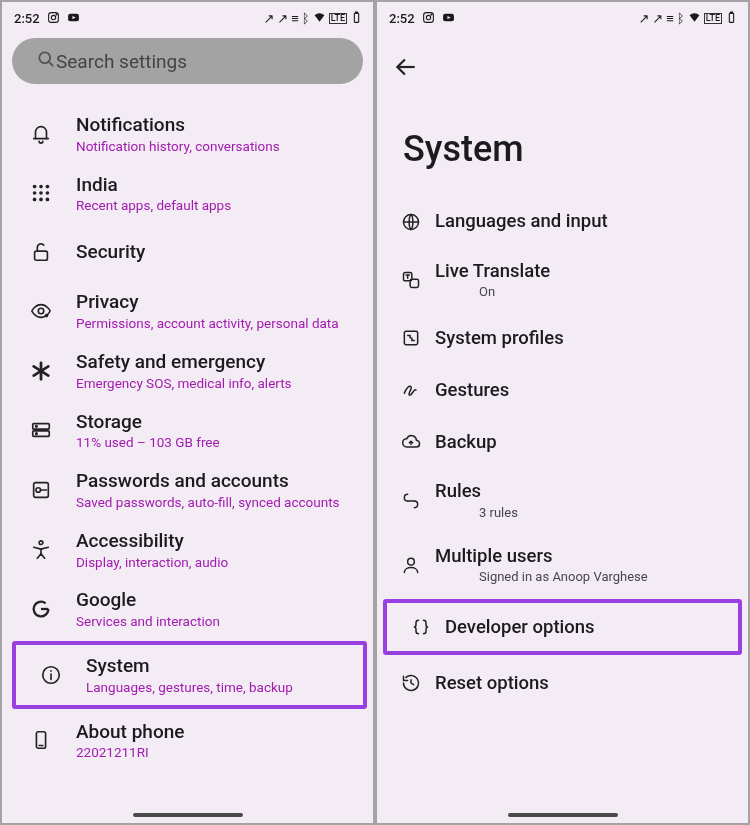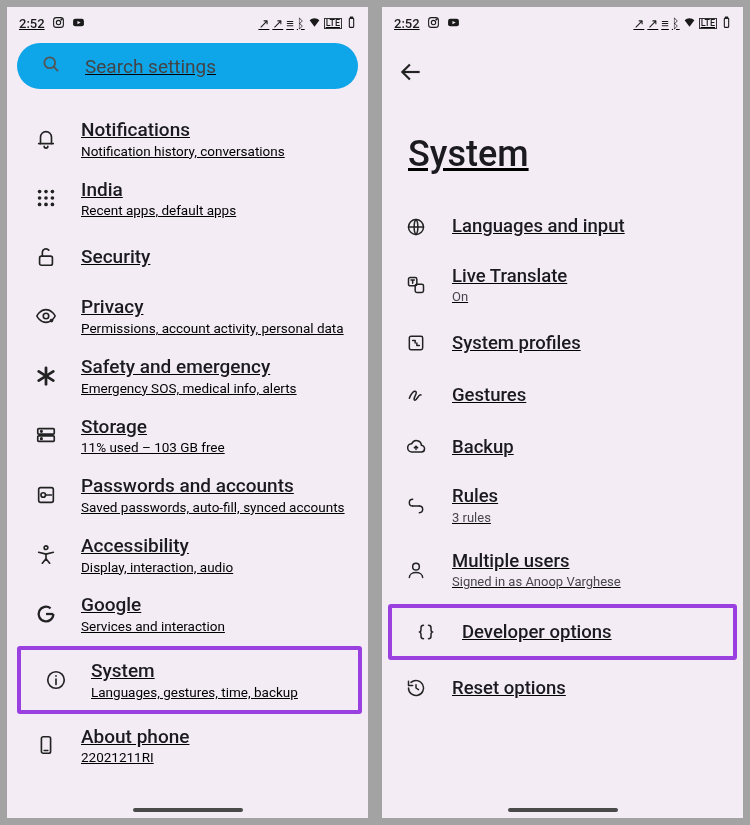--- a/index.html
+++ b/index.html
@@ -7,49 +7,48 @@
     background: #f3ecf5;
     font-family: -apple-system, Roboto, "Segoe UI", Arial, sans-serif;
     width: 750px;
     height: 825px;
     display: flex;
     overflow: hidden;
   }
   .phone {
     width: 375px;
     height: 825px;
-    border: 7px solid #a3a3a3;
+    border: 2px solid #a3a3a3;
     background: #f3ecf5;
     position: relative;
     overflow: hidden;
-    text-decoration: underline;
   }
   .status-bar {
     height: 28px;
     display: flex;
     justify-content: space-between;
     align-items: center;
     padding: 4px 10px 0 12px;
     font-size: 13px;
     font-weight: 500;
     color: #1a1a1a;
   }
   .status-left { display: flex; align-items: center; gap: 7px; }
   .status-right { display: flex; align-items: center; gap: 3px; }
   .status-icon { font-size: 13px; line-height: 1; }
   .status-svg { width: 13px; height: 13px; color:#1a1a1a; }
   .search-bar {
     margin: 8px 10px 10px 10px;
     height: 46px;
-    background: #0ea5e9;
+    background: #a3a3a3;
     border-radius: 26px;
     display: flex;
     align-items: center;
     padding-left: 24px;
-    gap: 24px;
+    gap: 0;
     color: #444;
     font-size: 19px;
   }
   .search-bar .search-icon { color: #555; }
   .settings-list { padding: 10px 0 0 4px; }
   .setting-row {
     display: flex;
     align-items: center;
     padding: 9px 16px 9px 22px;
     gap: 22px;
@@ -66,21 +65,21 @@
   }
   .setting-row .icon-slot svg { width: 22px; height: 22px; }
   .setting-texts .title {
     font-size: 19px;
     color: #1b1b1f;
     font-weight: 500;
     line-height: 1.25;
   }
   .setting-texts .sub {
     font-size: 13.5px;
-    color: #000000;
+    color: #a21caf;
     line-height: 1.25;
     margin-top: 1px;
   }
   .highlight {
     border: 4px solid #9a3fe0;
     border-radius: 3px;
     margin: 2px 6px;
   }
   .nav-bar {
     position: absolute;
@@ -103,41 +102,42 @@
     font-size: 36px;
     font-weight: 500;
     color: #1b1b1f;
     padding: 44px 0 20px 26px;
   }
   .system-list { padding: 6px 0 0 0; }
   .sys-row {
     display: flex;
     align-items: center;
     padding: 12px 16px 12px 22px;
-    gap: 24px;
+    gap: 12px;
     cursor: pointer;
     min-height: 52px;
   }
   .sys-row .icon-slot {
     width: 24px; height: 24px;
     display:flex; align-items:center; justify-content:center;
     color:#222;
   }
   .sys-row .icon-slot svg { width: 20px; height: 20px; }
   .sys-texts .title {
     font-size: 18.5px;
     color: #1b1b1f;
     font-weight: 500;
     line-height: 1.25;
   }
   .sys-texts .sub {
     font-size: 13px;
     color: #49454e;
     line-height: 1.25;
     margin-top: 1px;
+    margin-left: 44px;
   }
 </style>
 </head>
 <body>
 
 <div class="phone">
   <div class="status-bar">
     <div class="status-left">
       <span>2:52</span>
       <span class="status-icon">

